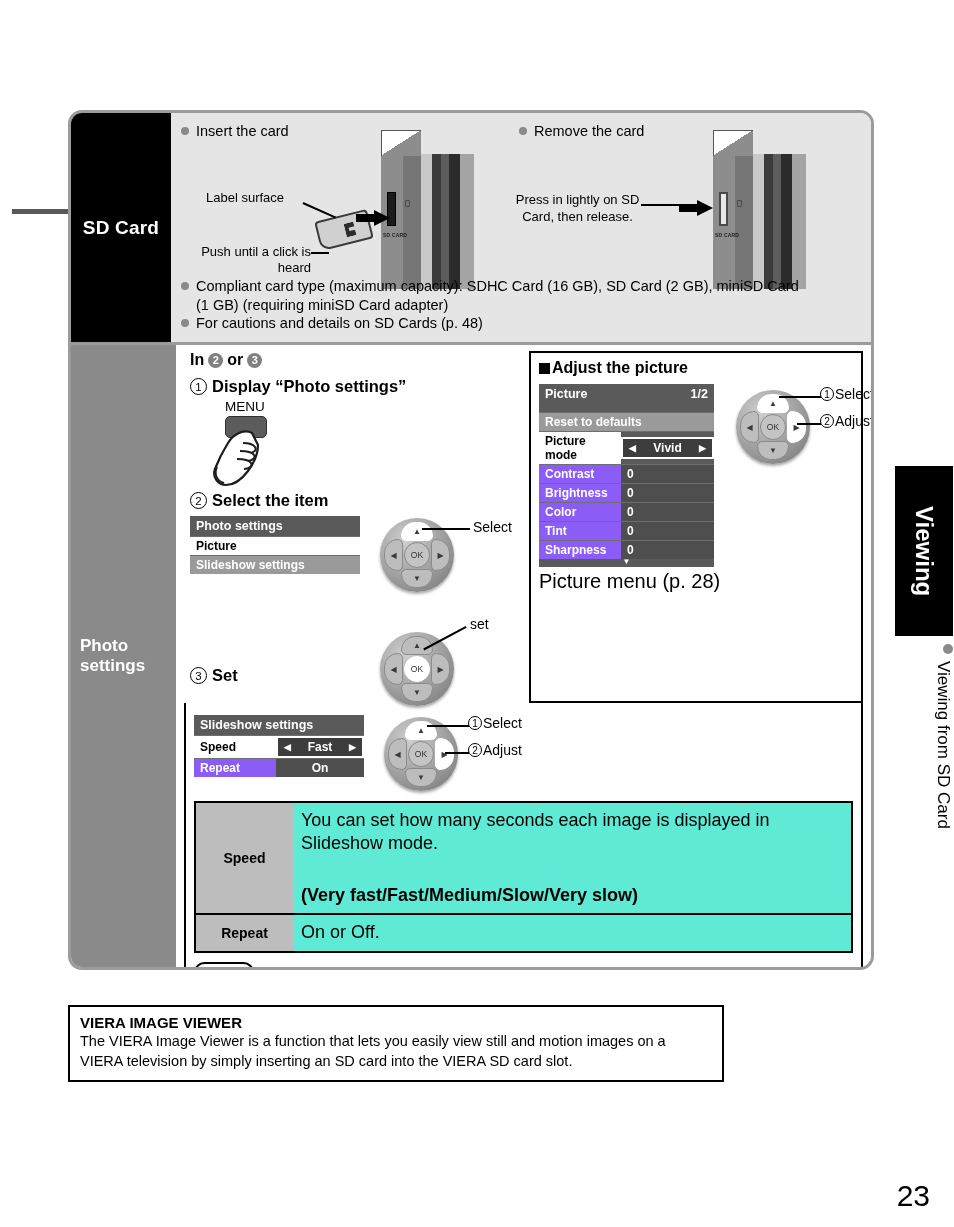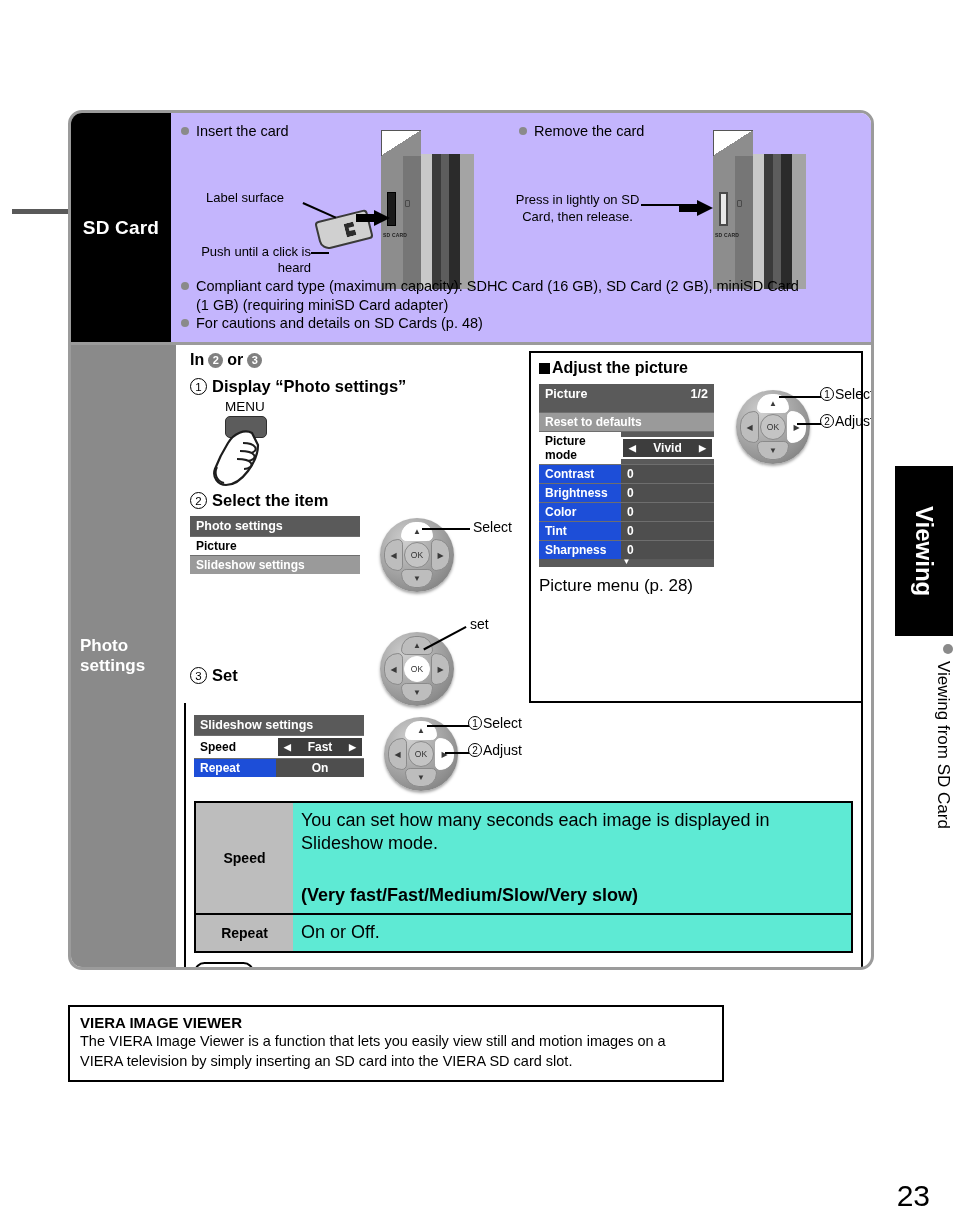--- a/index.html
+++ b/index.html
@@ -27,21 +27,21 @@
     overflow: hidden;
   }
 
   
   .sd-row { display: flex; height: 229px; }
   .sd-label {
     width: 105px; background: #000; color: #fff;
     display: flex; align-items: center; justify-content: center;
     font-size: 19px; font-weight: bold; letter-spacing: .2px;
   }
-  .sd-body { flex: 1; position: relative; background: #c4b5fd; }
+  .sd-body { flex: 1; position: relative; background: #e5e5e5; }
 
   .sd-cols { display: flex; padding-top: 9px; }
   .sd-col { position: relative; }
   .sd-col.left { width: 340px; }
   .sd-col.right { width: 360px; }
 
   .bullet-line {
     display: flex; align-items: flex-start; gap: 7px;
     font-size: 14.5px; color: #000; line-height: 1.25;
   }
@@ -148,21 +148,21 @@
     background:#5a5a5a; color:#fff; font-size:12.5px; font-weight:bold;
     padding:3px 6px; display:flex; justify-content:space-between;
   }
   .osd .row {
     display:flex; font-size:12px; font-weight:bold;
     border-top:1px solid #6e6e6e; min-height:18px; align-items:center;
   }
   .osd .row.full { background:#9a9a9a; color:#fff; padding:2px 6px; display:block;margin-top:8px; }
   .osd .row.white { background:#fff; color:#000; padding:2px 6px; display:block; }
   .osd .row.gray  { background:#9a9a9a; color:#fff; padding:2px 6px; display:block; }
-  .osd .nm { background:#1d4ed8; color:#fff; padding:2px 6px; width:82px; }
+  .osd .nm { background:#8b5cf6; color:#fff; padding:2px 6px; width:82px; }
   .osd .nm.sel { background:#fff; color:#000; }
   .osd .val { background:#4e4e4e; color:#fff; padding:2px 6px; flex:1; }
   .osd .val.sel {
     background:#3d3d3d; color:#fff; border:2px solid #fff;
     display:flex; align-items:center; justify-content:space-between;
   }
   .osd .val.centr { text-align:center; }
   .osd .tri { font-size:9px; }
 
   .picmenu { width: 175px; background:#5a5a5a; padding-bottom:2px; }
@@ -477,21 +477,21 @@
               <span class="circnum" style="width:14px;height:14px;font-size:10px;">1</span>
               <span>Select</span>
             </div>
             <div class="sideline" style="left:258px; top:39px; width:24px;"></div>
             <div class="sidelbl" style="left:281px; top:29px; display:flex; align-items:center; gap:1px;">
               <span class="circnum" style="width:14px;height:14px;font-size:10px;">2</span>
               <span>Adjust</span>
             </div>
           </div>
 
-          <div style="font-size:17px; margin-top:9px;">Picture menu (p. 28)</div>
+          <div style="font-size:20px; margin-top:3px;">Picture menu (p. 28)</div>
         </div>
       </div>
 
       <div class="ps-bottom">
 
         <div style="position:relative; margin-top:6px; height:78px;">
           <div class="osd" style="width:170px;">
             <div class="hdr">
               <span>Slideshow settings</span>
             </div>

